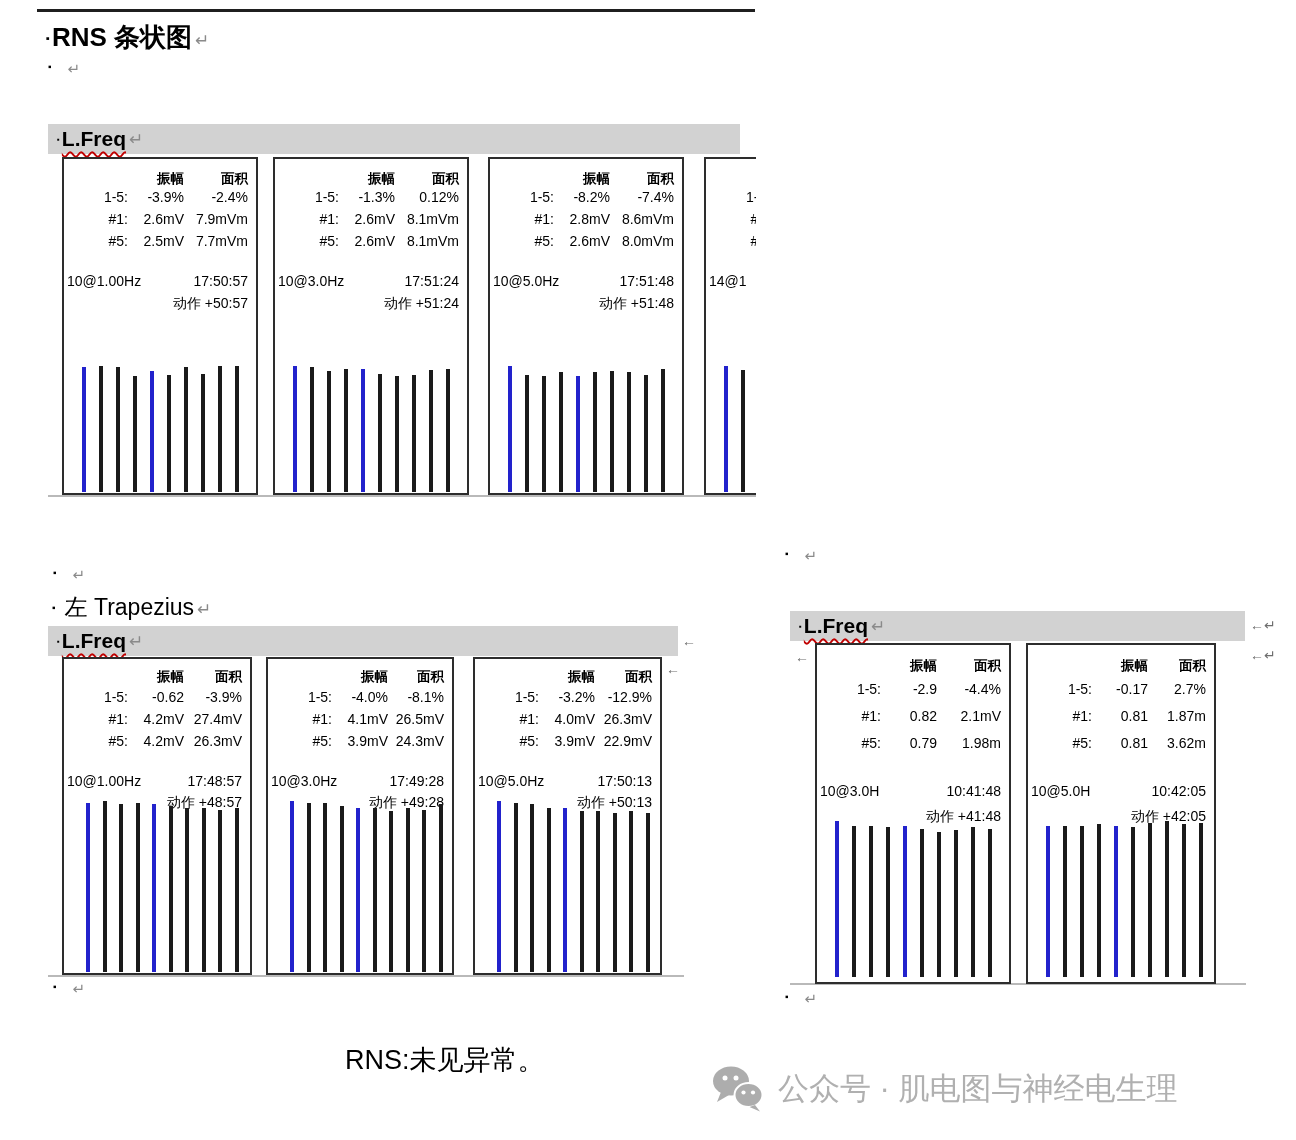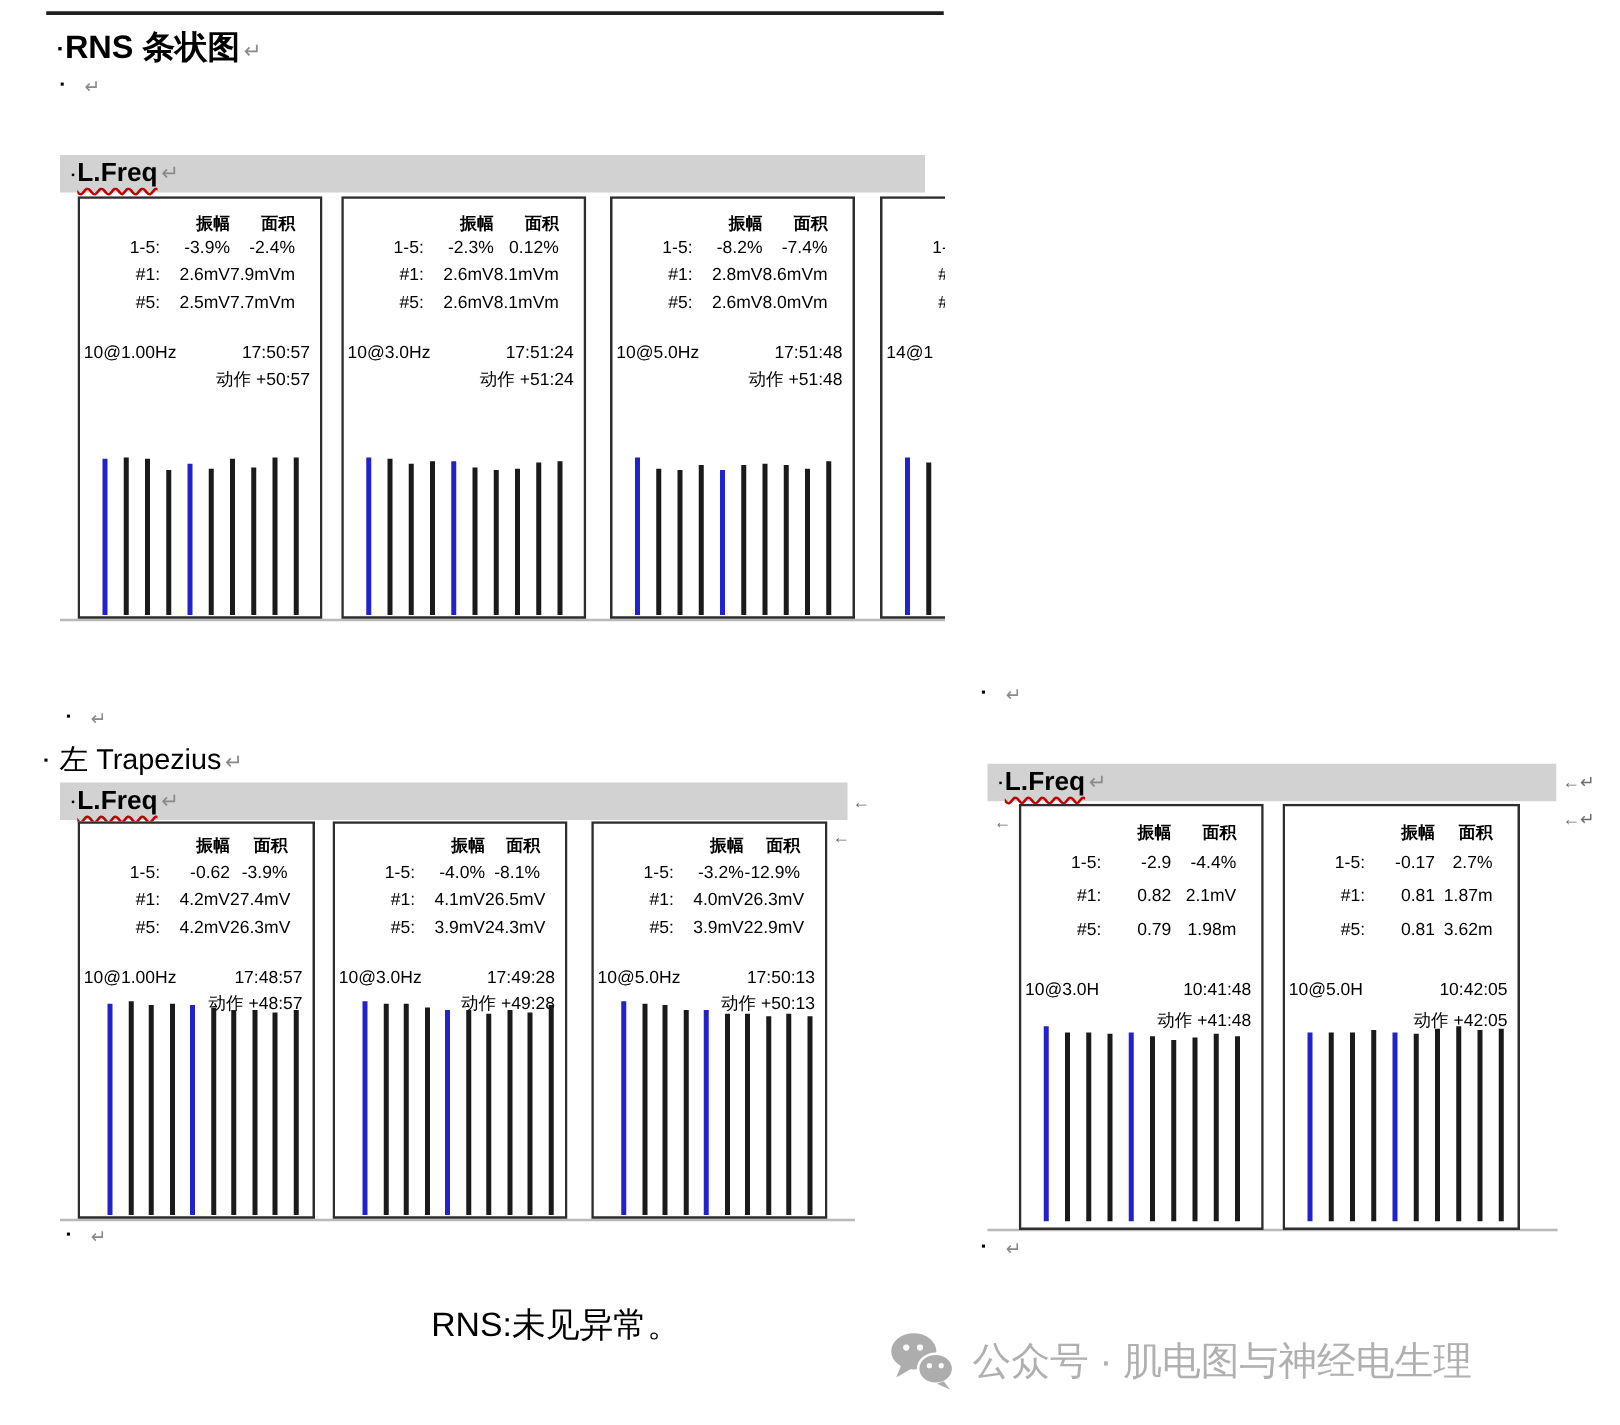--- a/index.html
+++ b/index.html
@@ -14,21 +14,21 @@
   .bullet.tight{margin-right:2px;font-size:11px;}
   .ret{color:#8a8a8a;font-size:17px;margin-left:3px;font-weight:normal;}
   .pmark{font-size:15px;color:#000;white-space:nowrap;}
   .pmark .ret{font-size:15px;margin-left:7px;}
   .band{background:#d2d2d2;display:flex;align-items:center;padding-left:9px;font-size:21px;font-weight:bold;box-sizing:border-box;}
   .band .bullet{font-size:8px;margin-right:2px;vertical-align:5px;}
   .squiggle{text-decoration:underline;text-decoration-style:wavy;text-decoration-color:#c00000;text-decoration-thickness:2px;text-underline-offset:5px;}
   .anchor{position:absolute;color:#6e6e6e;font-size:14px;white-space:nowrap;}
   .panel-clip{position:absolute;overflow:hidden;}
   .panel{position:absolute;left:0;top:0;box-sizing:border-box;border:2px solid #2d2d2d;background:#fff;font-size:14px;}
-  .prow{position:absolute;left:0;right:12px;height:20px;line-height:20px;display:grid;grid-template-columns:64px 56px 1fr;white-space:nowrap;}
+  .prow{position:absolute;left:0;right:0;height:20px;line-height:20px;display:grid;grid-template-columns:64px 56px 1fr;white-space:nowrap;}
   .prow span{text-align:right;}
   .prow .c3{padding-right:8px;}
   .phead{font-weight:600;font-size:13.5px;}
   .pstim{position:absolute;left:0;right:0;height:20px;line-height:20px;display:flex;justify-content:space-between;padding:0 8px 0 3px;white-space:nowrap;}
   .paction{position:absolute;right:8px;height:20px;line-height:20px;white-space:nowrap;}
   .bars{position:absolute;left:0;display:flex;align-items:flex-end;}
   .bar{width:4px;background:#1a1a1a;flex:none;}
   .bar.blue{background:#2222cc;}
   .footer-note{font-size:27px;white-space:nowrap;}
   .wm{display:flex;align-items:center;gap:14px;color:#b0b0b0;font-size:31px;white-space:nowrap;}
@@ -55,21 +55,21 @@
       <span class="squiggle">L.Freq</span>
       <span class="ret">↵</span>
   </div>
 
   <div class="abs grayline" style="left:48px;top:495px;width:708px;"></div>
 
   <div class="abs pmark" style="left:53px;top:566px;">
     <span class="bullet">▪</span><span class="ret">↵</span>
   </div>
 
-  <div class="abs muscle" style="left:35px;top:592px;text-align:center;">
+  <div class="abs muscle" style="left:52px;top:592px;text-align:center;">
     <span class="bullet">▪</span><span>左</span> <span>Trapezius</span><span class="ret">↵</span>
   </div>
 
   <div class="abs band" style="left:48px;top:626px;width:630px;height:30px;">
     <span class="bullet">▪</span>
       <span class="squiggle">L.Freq</span>
       <span class="ret">↵</span>
   </div>
   <span class="anchor" style="left:682px;top:633px;">←</span>
   <span class="anchor" style="left:666px;top:661px;">←</span>
@@ -162,21 +162,21 @@
     </div>
     <div class="panel-clip" style="left: 273px; top: 157px; width: 196px; height: 340px;">
       <div class="panel" style="width: 196px; height: 338px;">
         <div class="prow phead" style="top: 10px;">
           <span class="c1"></span>
           <span class="c2">振幅</span>
           <span class="c3">面积</span>
         </div>
         <div class="prow" style="top: 28px;">
           <span class="c1">1-5:</span>
-          <span class="c2">-2.3%</span>
+          <span class="c2">-1.3%</span>
           <span class="c3">0.12%</span>
         </div>
         <div class="prow" style="top: 50px;">
           <span class="c1">#1:</span>
           <span class="c2">2.6mV</span>
           <span class="c3">8.1mVm</span>
         </div>
         <div class="prow" style="top: 72px;">
           <span class="c1">#5:</span>
           <span class="c2">2.6mV</span>

